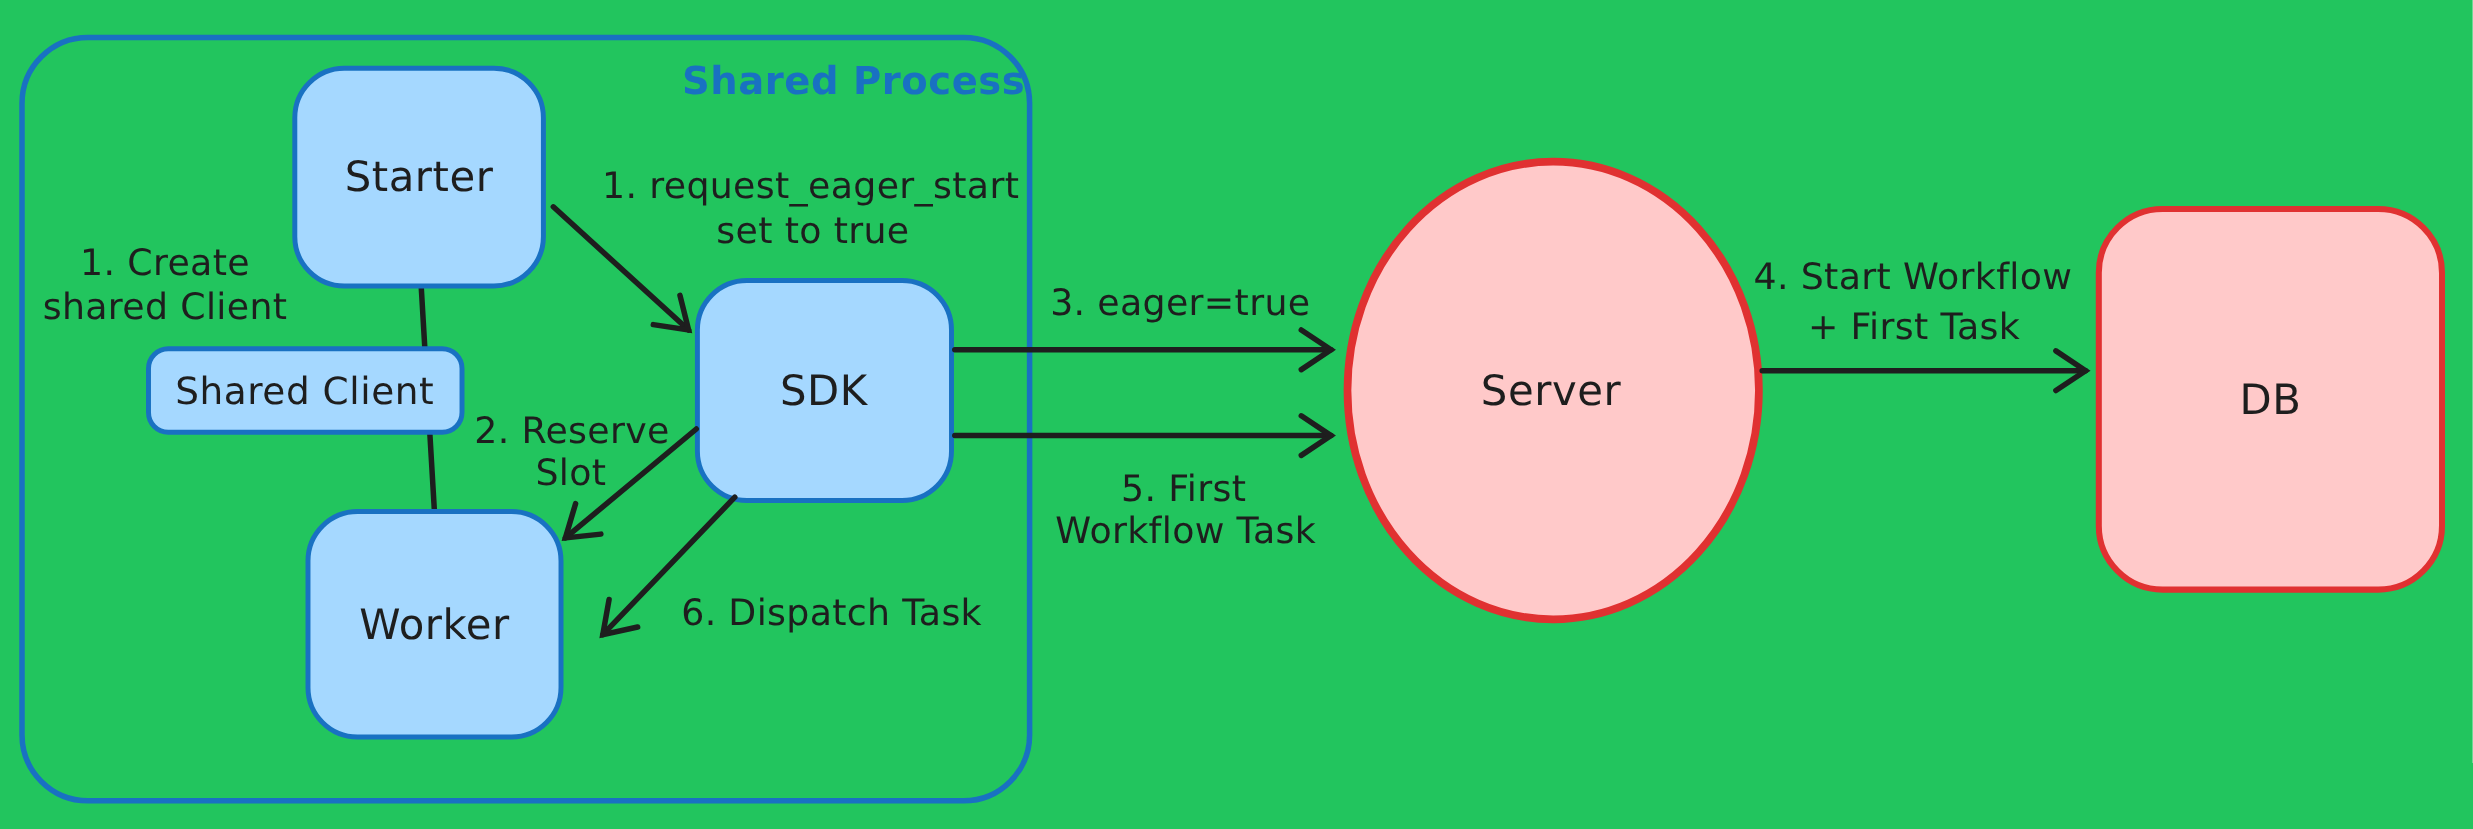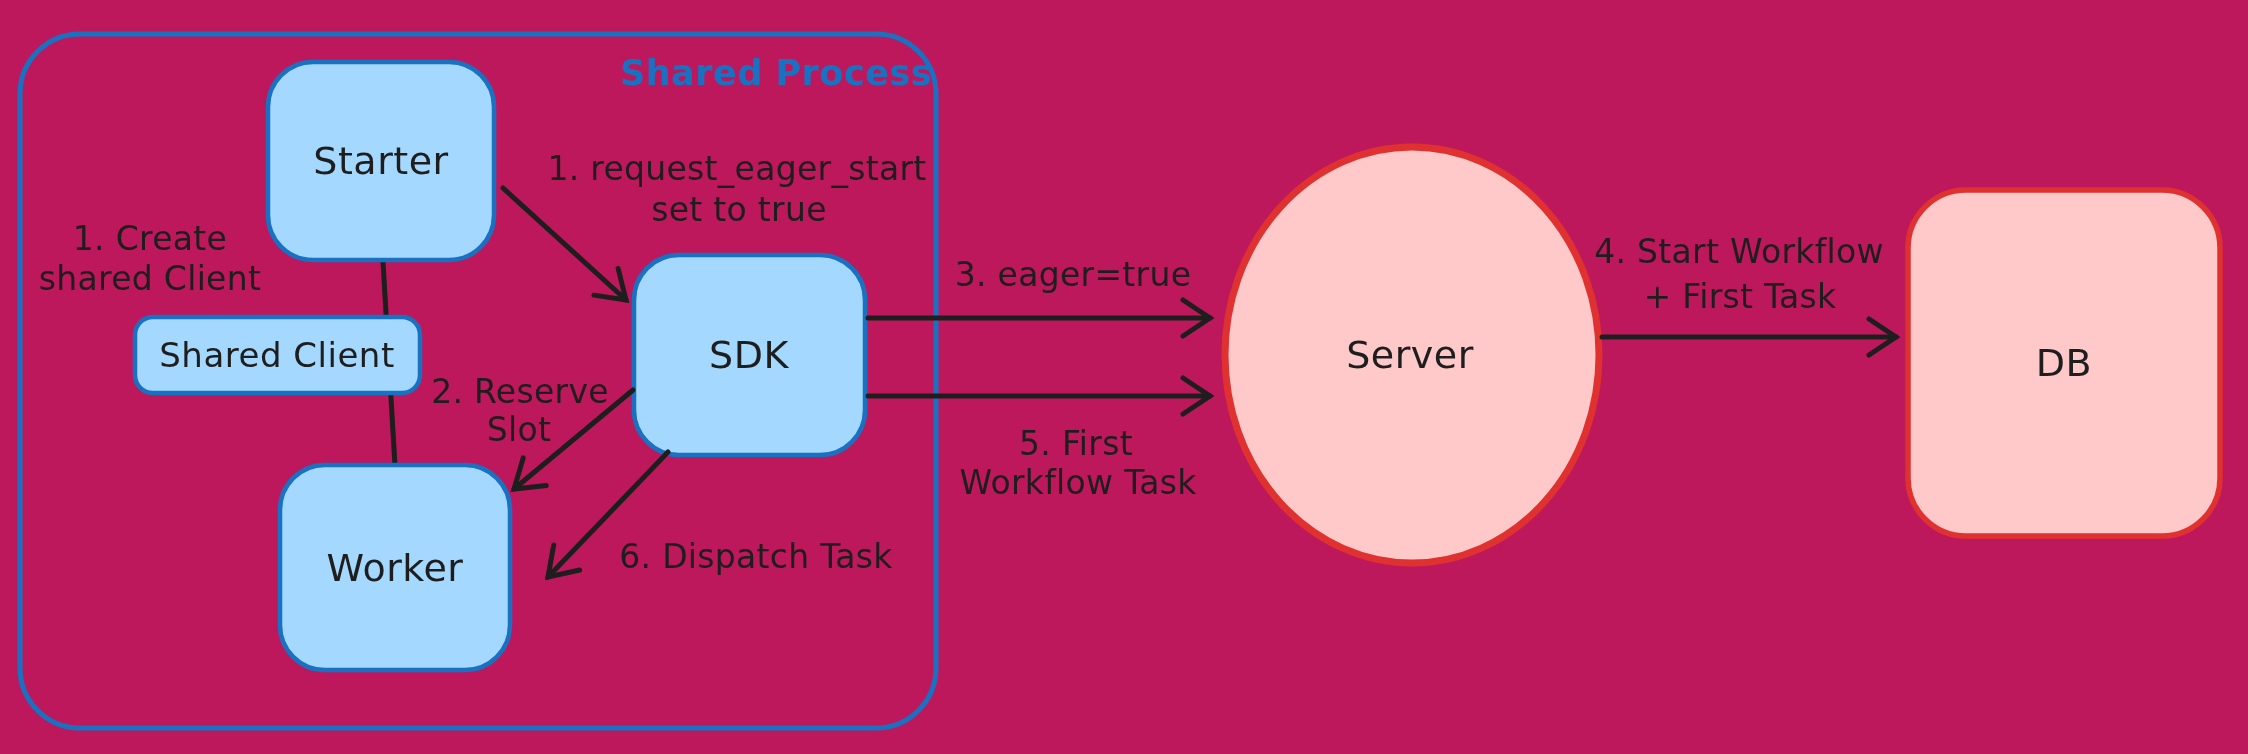--- a/index.html
+++ b/index.html
@@ -4,21 +4,21 @@
 <style>
   html, body {
     margin: 0;
     padding: 0;
     background: #ffffff;
   }
   .canvas {
     position: relative;
     width: 2248px;
     height: 754px;
-    background: #be185d;
+    background: #22c55e;
     font-family: "DejaVu Sans", sans-serif;
     overflow: hidden;
   }
   svg { display: block; }
 
   .node-label {
     fill: #1e1e1e;
     font-family: "DejaVu Sans", sans-serif;
     font-size: 38px;
     font-weight: 500;

